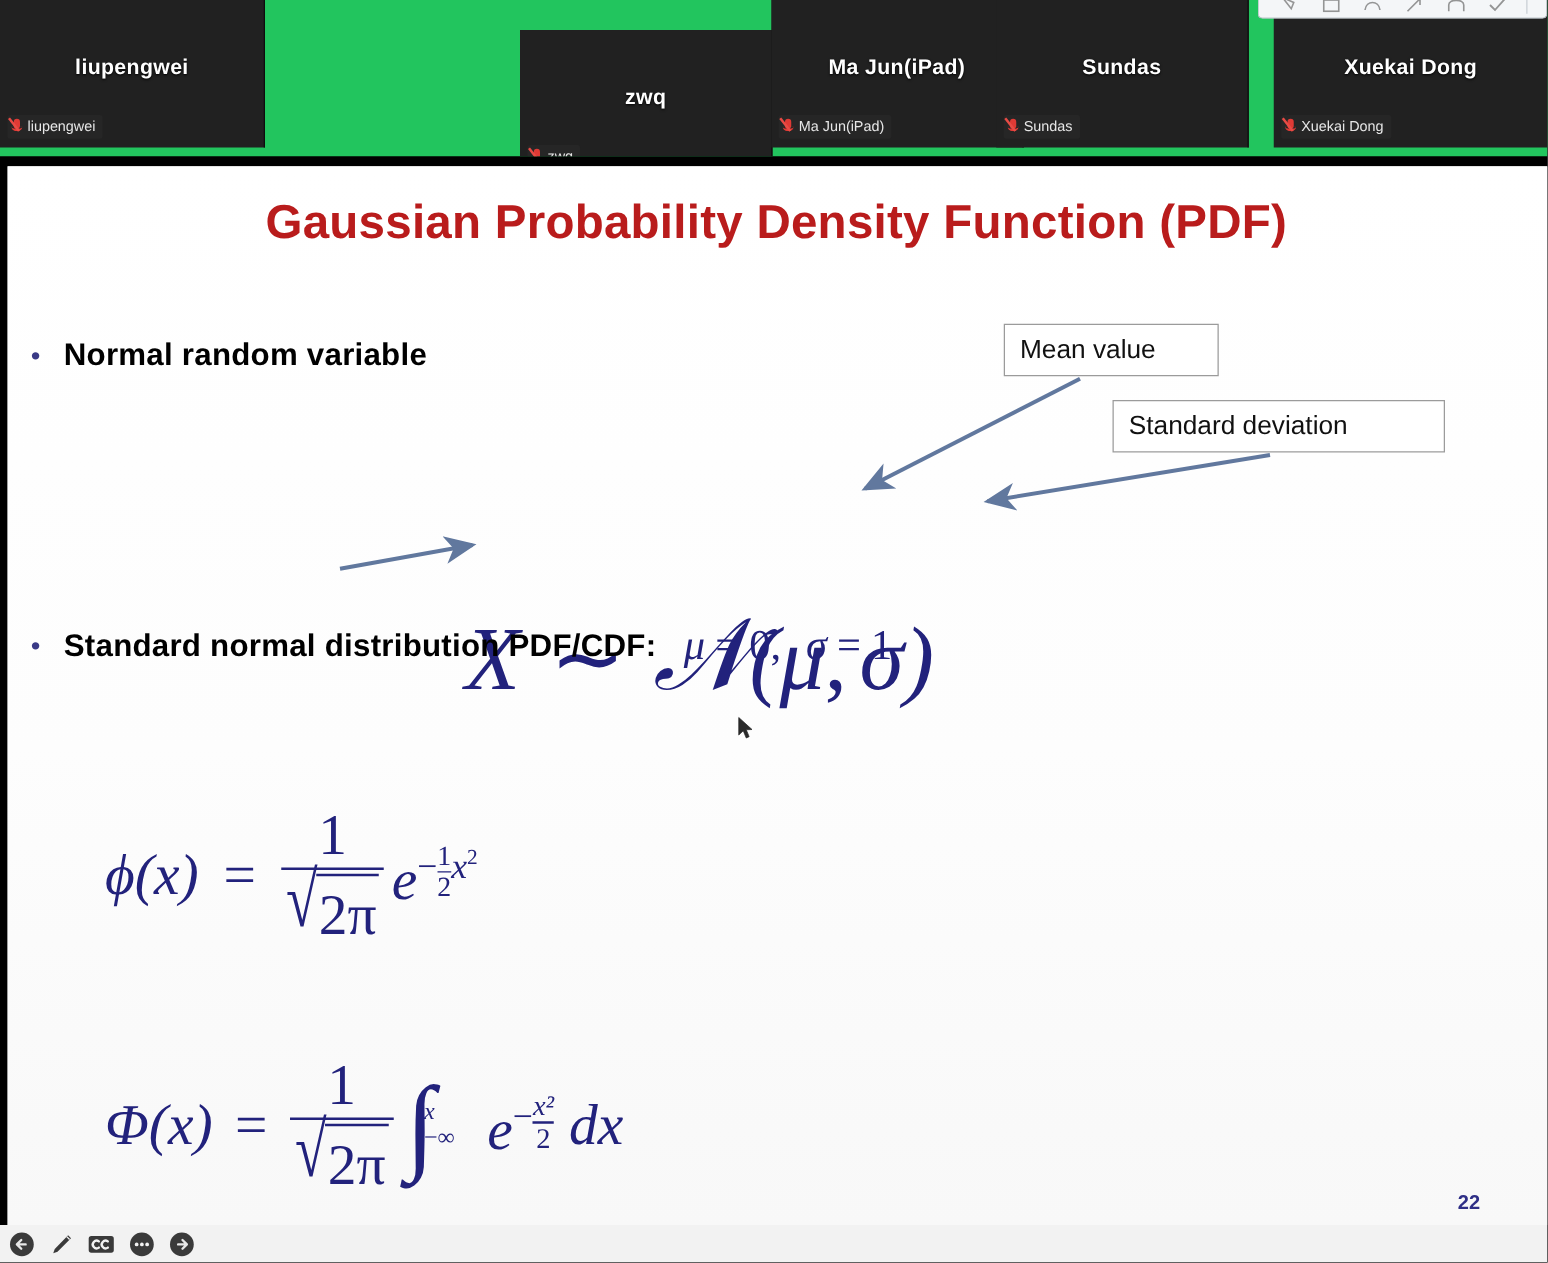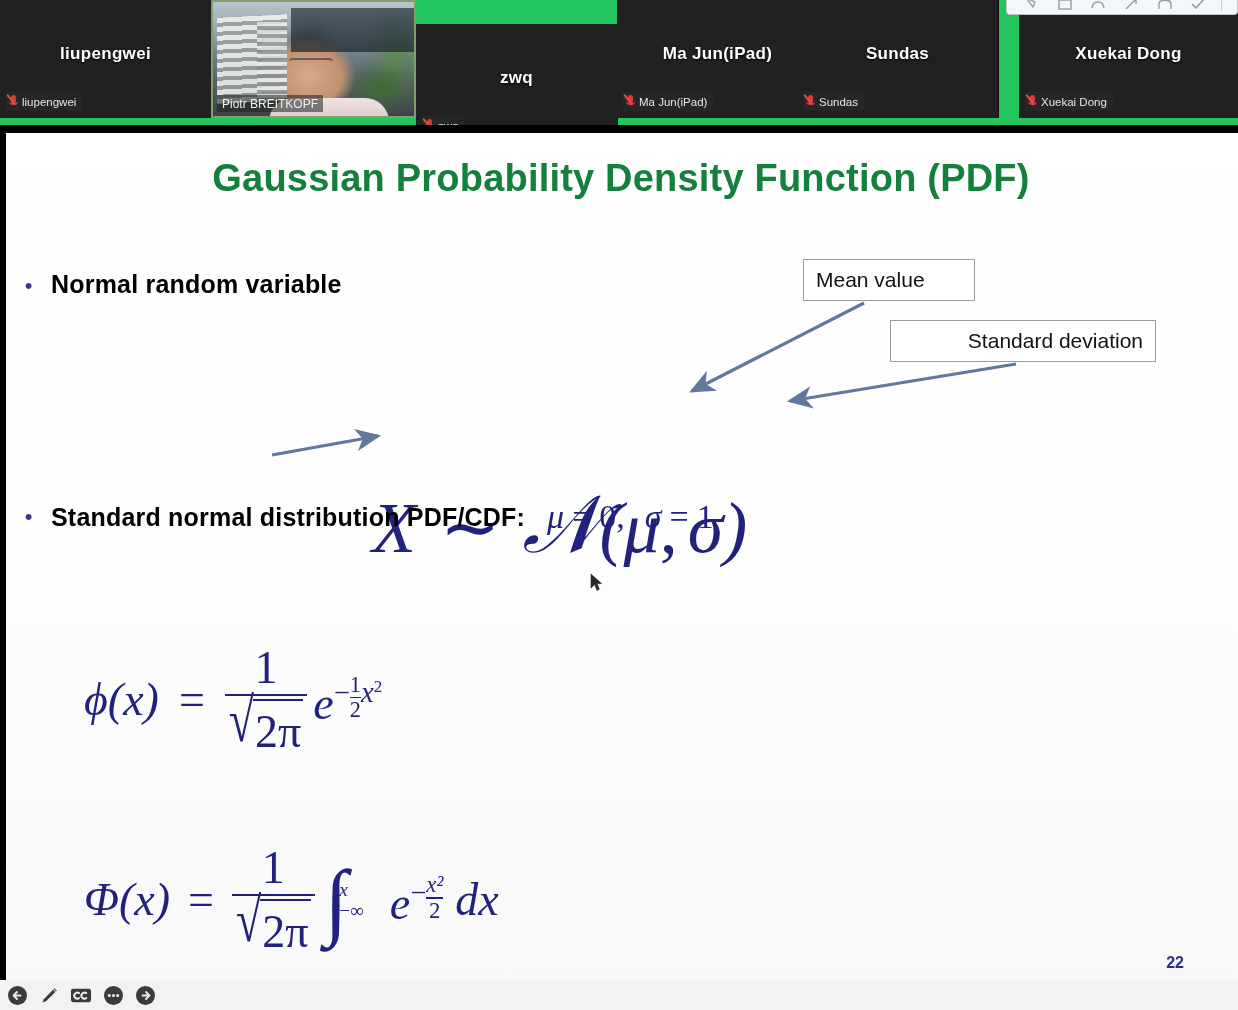--- a/index.html
+++ b/index.html
@@ -58,21 +58,21 @@
   #annot-toolbar .ai{width:20px;height:16px;opacity:.6;}
   #annot-toolbar .sep{width:1px;height:14px;background:#c7ced4;}
 
   
   #slide{position:absolute;left:6px;top:133px;width:1232px;height:847px;background:#fdfdfd;
          overflow:hidden;}
   #slide .paper{position:absolute;inset:0;
       background:linear-gradient(180deg,#ffffff 0%,#fdfdfd 55%,#f8f8f8 100%);}
 
   .slide-title{position:absolute;left:0;right:2px;top:24px;text-align:center;
-      color:#15803d;font-size:38px;font-weight:bold;letter-spacing:.2px;
+      color:#b91c1c;font-size:38px;font-weight:bold;letter-spacing:.2px;
       font-family:"Liberation Sans",sans-serif;}
 
   .bullet{position:absolute;display:flex;align-items:baseline;gap:0;color:#2a2a7a;}
   .bullet .dot{font-size:22px;line-height:1;color:#3a3a86;width:45px;text-align:center;flex:0 0 45px;}
   .bullet .btxt{font-size:25px;font-weight:bold;color:#000000;letter-spacing:.2px;}
 
   
   .callout{position:absolute;background:#ffffff;border:1px solid #9b9b9b;
      display:flex;align-items:center;padding:0 12px;box-sizing:border-box;
      color:#111;font-size:21px;white-space:nowrap;}
@@ -172,29 +172,20 @@
       <div class="namebadge">
         <span class="muteico">
             <i></i>
             <b></b>
             <s></s>
           </span>
         <span class="nm">Xuekai Dong</span>
       </div>
     </div>
 
-    <div id="video-tile">
-      <div class="vbg"></div>
-      <div class="bldg"></div>
-      <div class="bldg2"></div>
-      <div class="glass"></div>
-      <div class="glasses"></div>
-      <div class="shirt"></div>
-      <div class="vname">Piotr BREITKOPF</div>
-    </div>
 
     <div id="annot-toolbar">
       <svg class="ai" viewBox="0 0 20 16">
           <path d="M4 3 L11 12 L13 7 Z" fill="none" stroke="#555" stroke-width="1.3"></path>
         </svg>
       <svg class="ai" viewBox="0 0 20 16">
           <rect x="4" y="5" width="12" height="9" fill="none" stroke="#555" stroke-width="1.3"></rect>
         </svg>
       <svg class="ai" viewBox="0 0 20 16">
           <path d="M4 13 C5 5 15 5 16 13" fill="none" stroke="#555" stroke-width="1.3"></path>
@@ -222,21 +213,21 @@
       <span class="btxt">Normal random variable</span>
     </div>
 
     <div class="math" style="left:366px;top:352px;font-size:72px;line-height:1;">
       <span>X</span><span style="display:inline-block;width:24px"></span><span class="mathup">∼</span><span style="display:inline-block;width:22px"></span><span style="font-family:'Liberation Serif',serif;font-size:1.12em;">𝒩</span><span>(</span><span>μ</span><span class="mathup">,</span><span style="display:inline-block;width:10px"></span><span>σ</span><span>)</span>
     </div>
 
     <div class="callout" style="left:797px;top:126px;width:172px;height:42px;">
       <span>Mean value</span>
     </div>
-    <div class="callout" style="left:884px;top:187px;width:266px;height:42px;justify-content:flex-end;">
+    <div class="callout" style="left:884px;top:187px;width:266px;height:42px;">
       <span>Standard deviation</span>
     </div>
 
     <svg id="arrows">
       <defs>
         <marker id="ah" markerWidth="9" markerHeight="9" refX="7" refY="4.5" orient="auto">
           <path d="M8,4.5 L0,1 L2.2,4.5 L0,8 Z" fill="#61789e"></path>
         </marker>
       </defs>
       <path d="M858,170 L686,258" stroke="#61789e" stroke-width="3.2" fill="none" marker-end="url(#ah)"></path>

